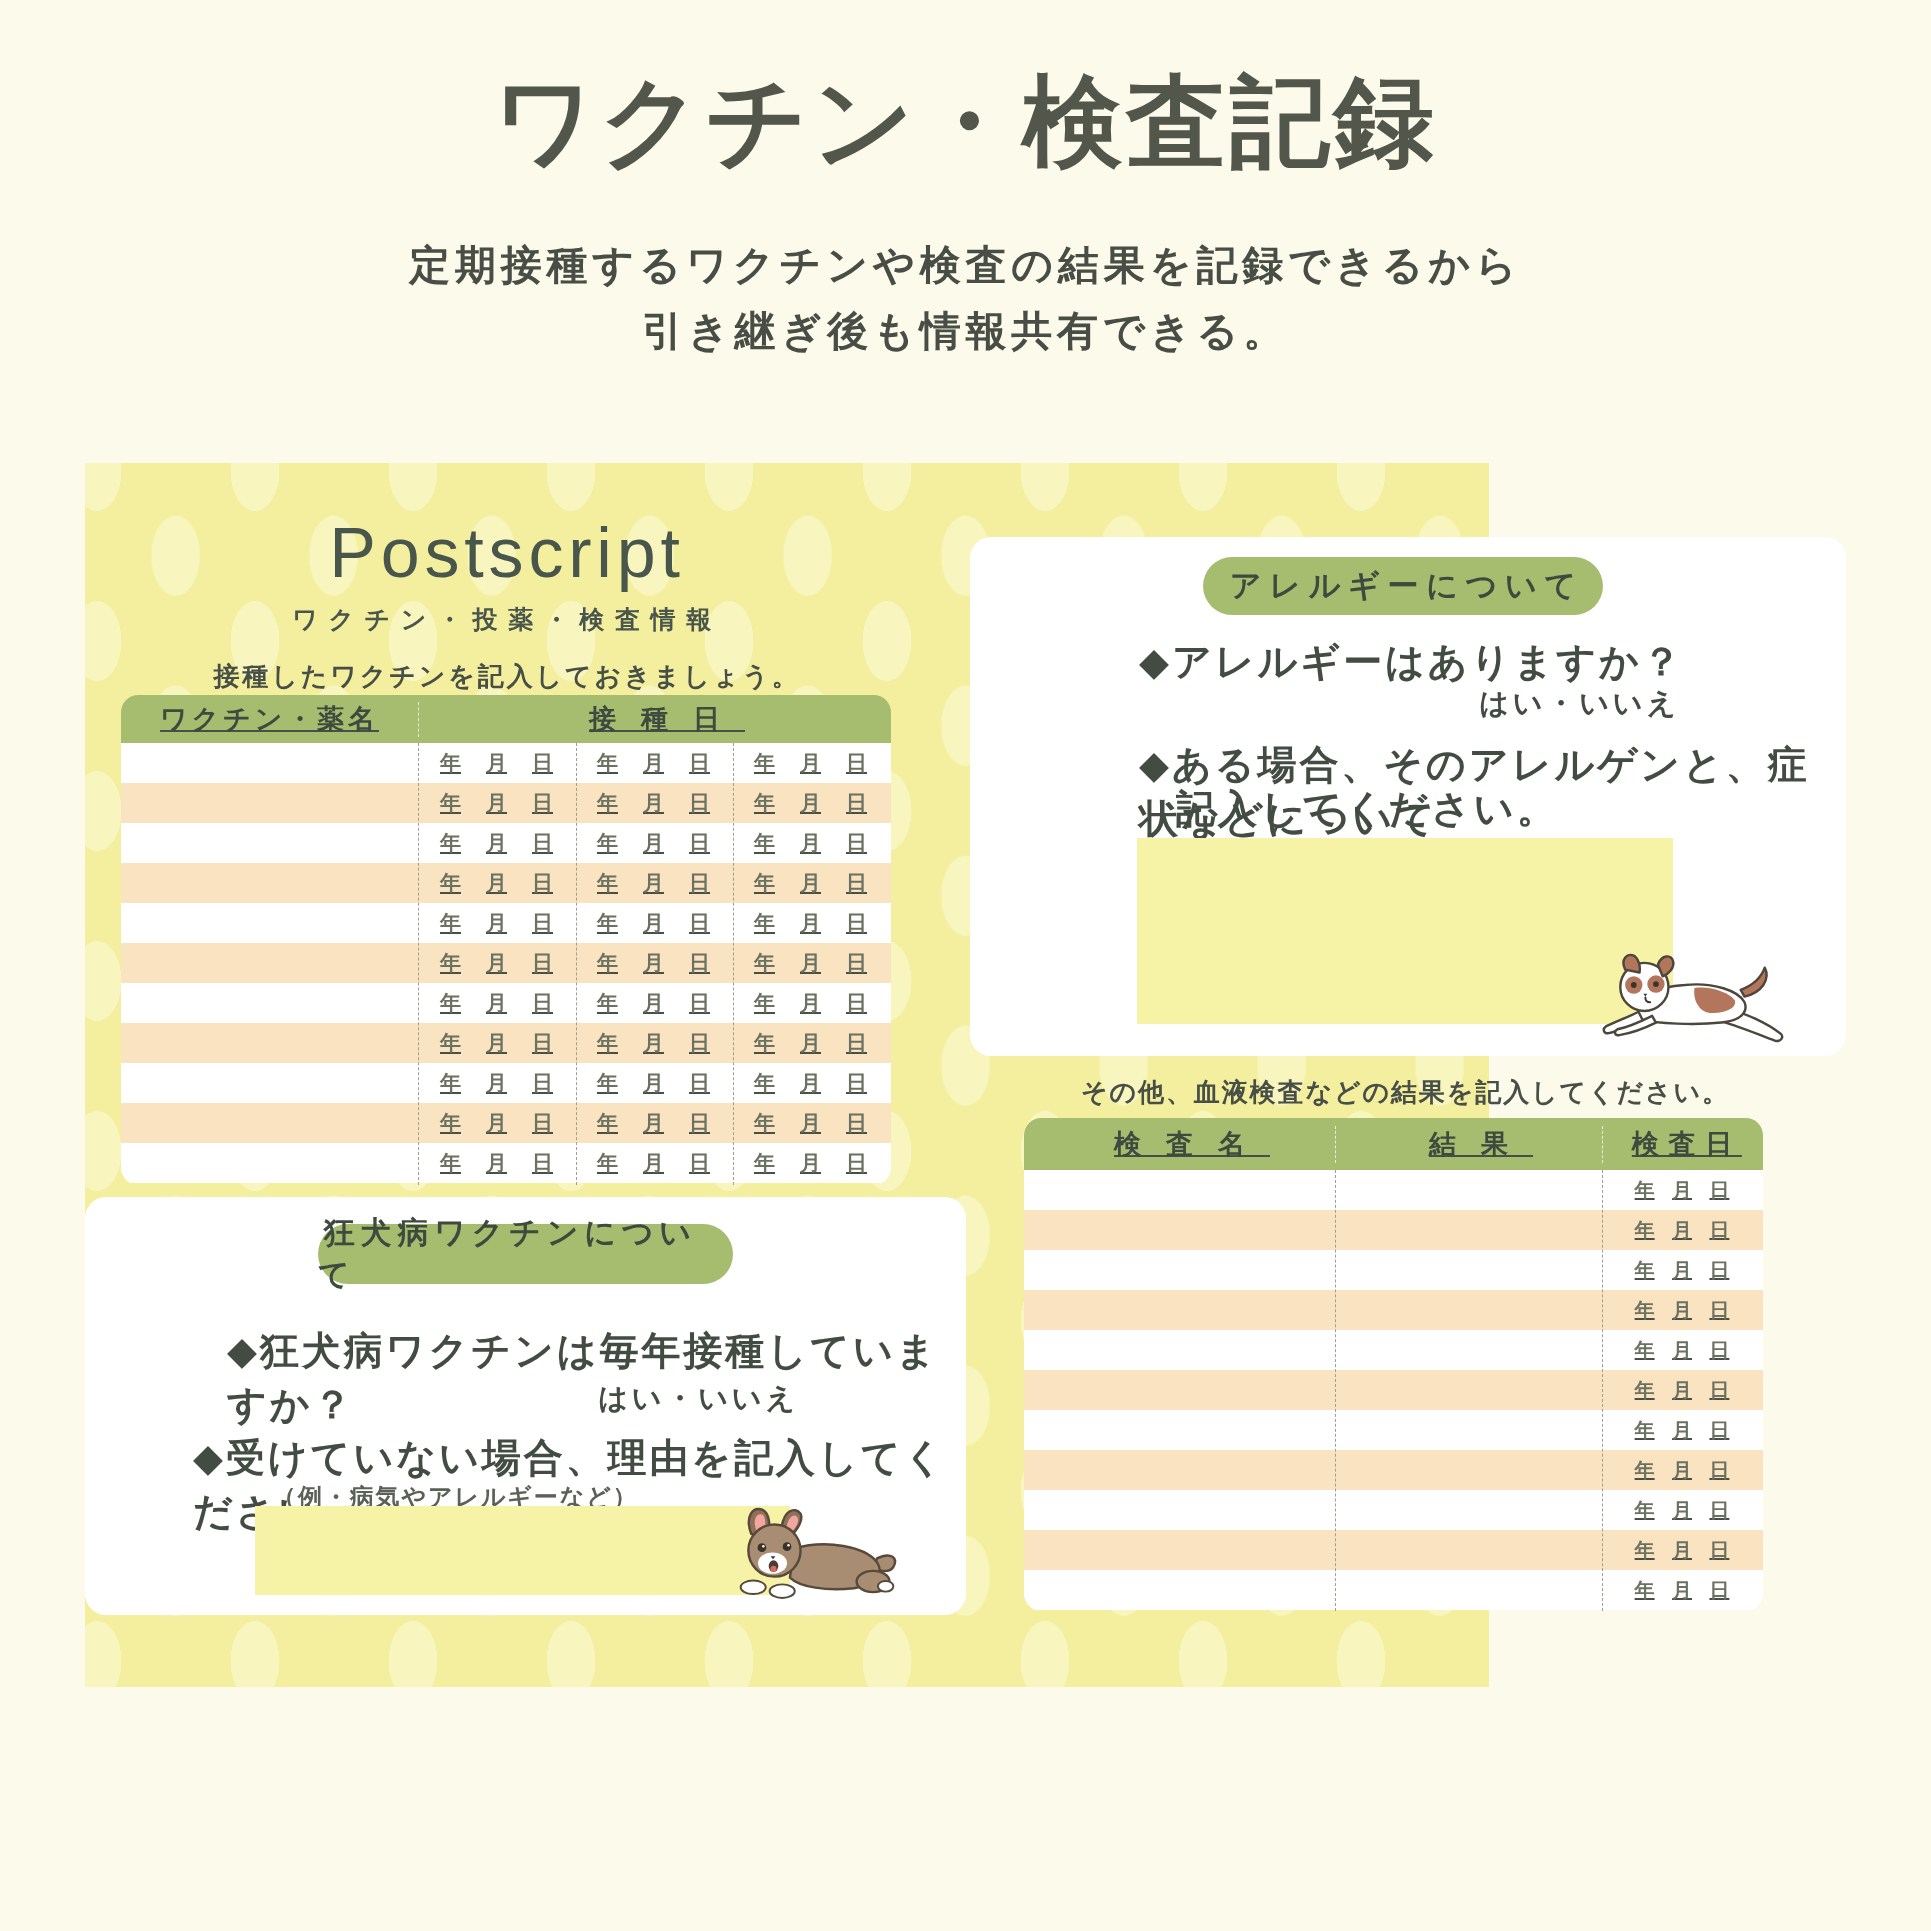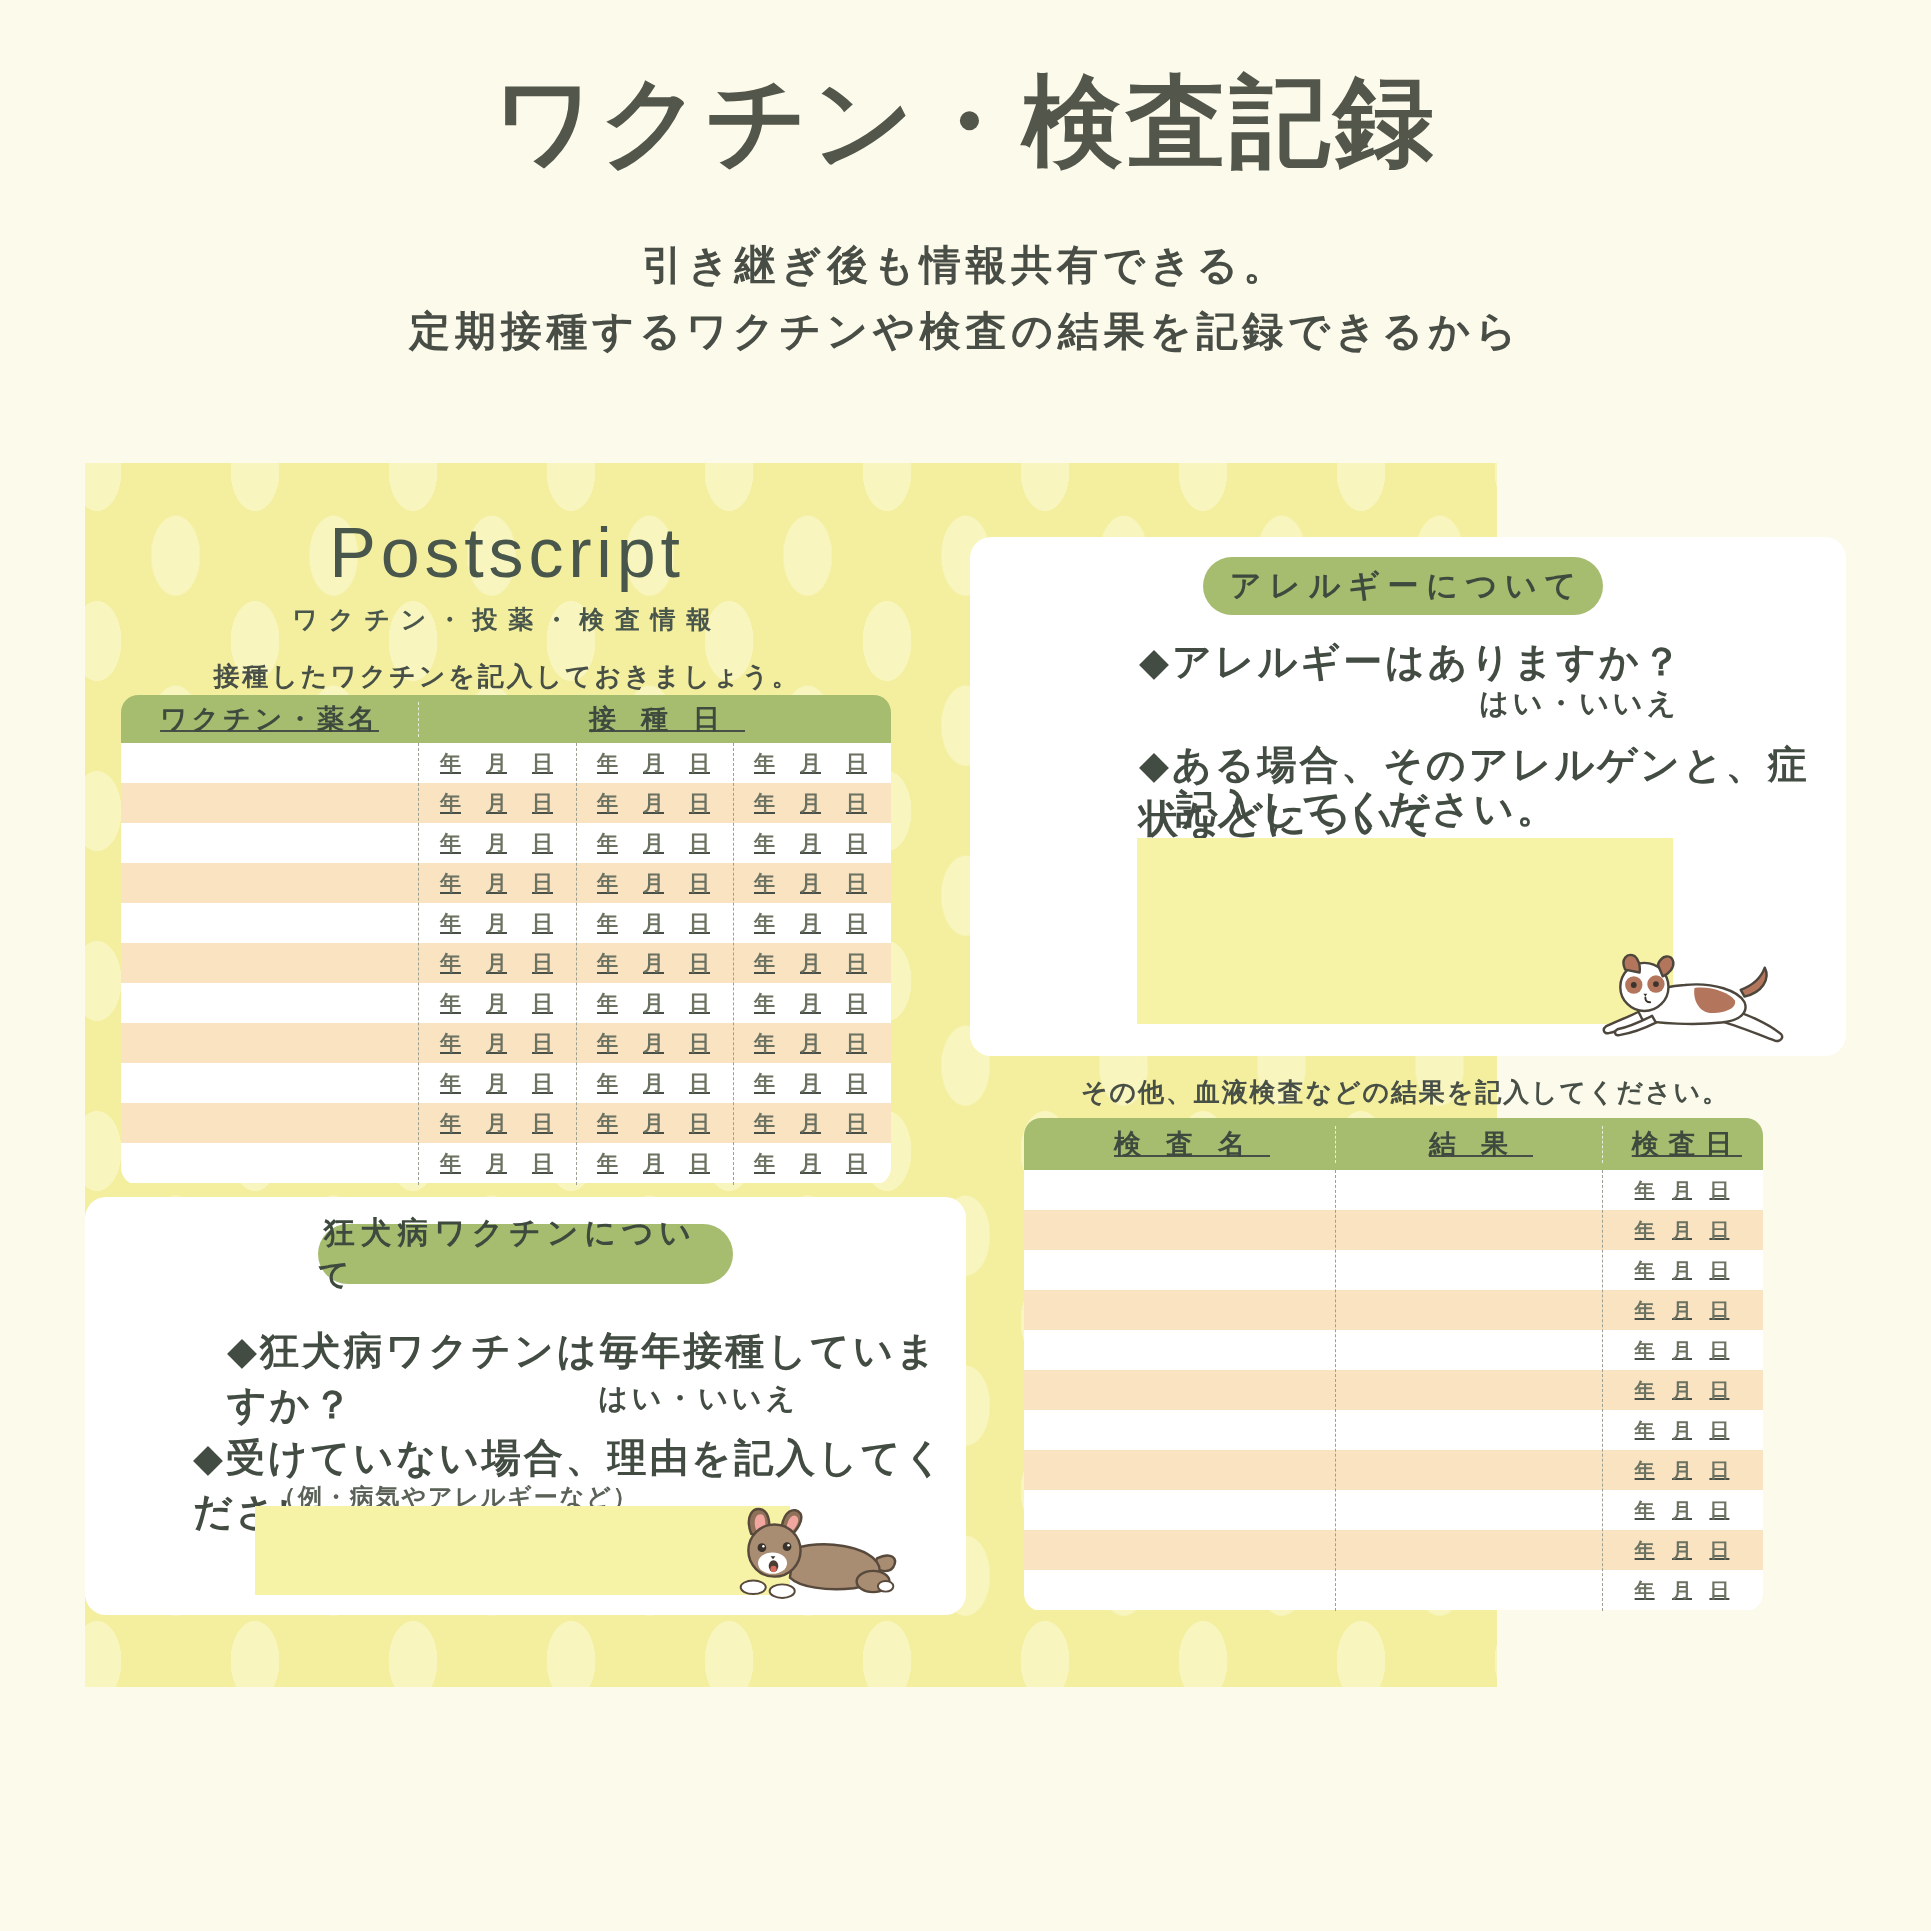--- a/index.html
+++ b/index.html
@@ -13,21 +13,21 @@
   .page-subtitle{position:absolute;top:232px;left:0;width:100%;text-align:center;
                  font-size:41px;font-weight:600;letter-spacing:4.8px;line-height:1.62;color:#484D45;}
 
   
   .yellow-area{position:absolute;left:85px;top:463px;width:1404px;height:1224px;
     background-color:var(--yellow-bg,#F4EF9E);
     background-image:
       radial-gradient(39px 64px at 50% 50%, var(--yellow-dot,#F8F5BE) 62%, transparent 63%),
       radial-gradient(39px 64px at 50% 50%, var(--yellow-dot,#F8F5BE) 62%, transparent 63%);
     background-size:158px 170px,158px 170px;
-    background-position:11.6px 7.7px,91px 93px;padding-left:8px;}
+    background-position:11.6px 7.7px,91px 93px;}
 
   
   .ps-head{position:absolute;left:36px;top:50px;width:772px;text-align:center;color:#49564C;}
   .ps-title{font-size:70px;font-weight:400;letter-spacing:4.8px;}
   .ps-sub{margin-top:9.7px;font-size:25px;font-weight:600;letter-spacing:10.6px;}
   .ps-note{margin-top:23px;font-size:26px;font-weight:600;letter-spacing:2.9px;color:#474F46;}
 
   
   .ftable{position:absolute;border-radius:17.4px;overflow:hidden;text-decoration:underline;}
   .ft-header{display:flex;background:var(--green,#A6BC6F);color:var(--header-text,#3E4A3E);font-weight:600;}
@@ -94,22 +94,22 @@
   .card-rabies .ybox{left:170px;top:309px;width:535px;height:89px;}
   .dog-rabies{left:645px;top:307px;width:174px;height:97px;}
 </style>
 </head>
 <body>
 
 <div class="canvas">
 
   <div class="page-title">ワクチン・検査記録</div>
   <div class="page-subtitle">
+    <div>定期接種するワクチンや検査の結果を記録できるから</div>
     <div>引き継ぎ後も情報共有できる。</div>
-    <div>定期接種するワクチンや検査の結果を記録できるから</div>
   </div>
 
   <div class="yellow-area">
 
     <div class="ps-head">
       <div class="ps-title">Postscript</div>
       <div class="ps-sub">ワクチン・投薬・検査情報</div>
       <div class="ps-note">接種したワクチンを記入しておきましょう。</div>
     </div>
 

